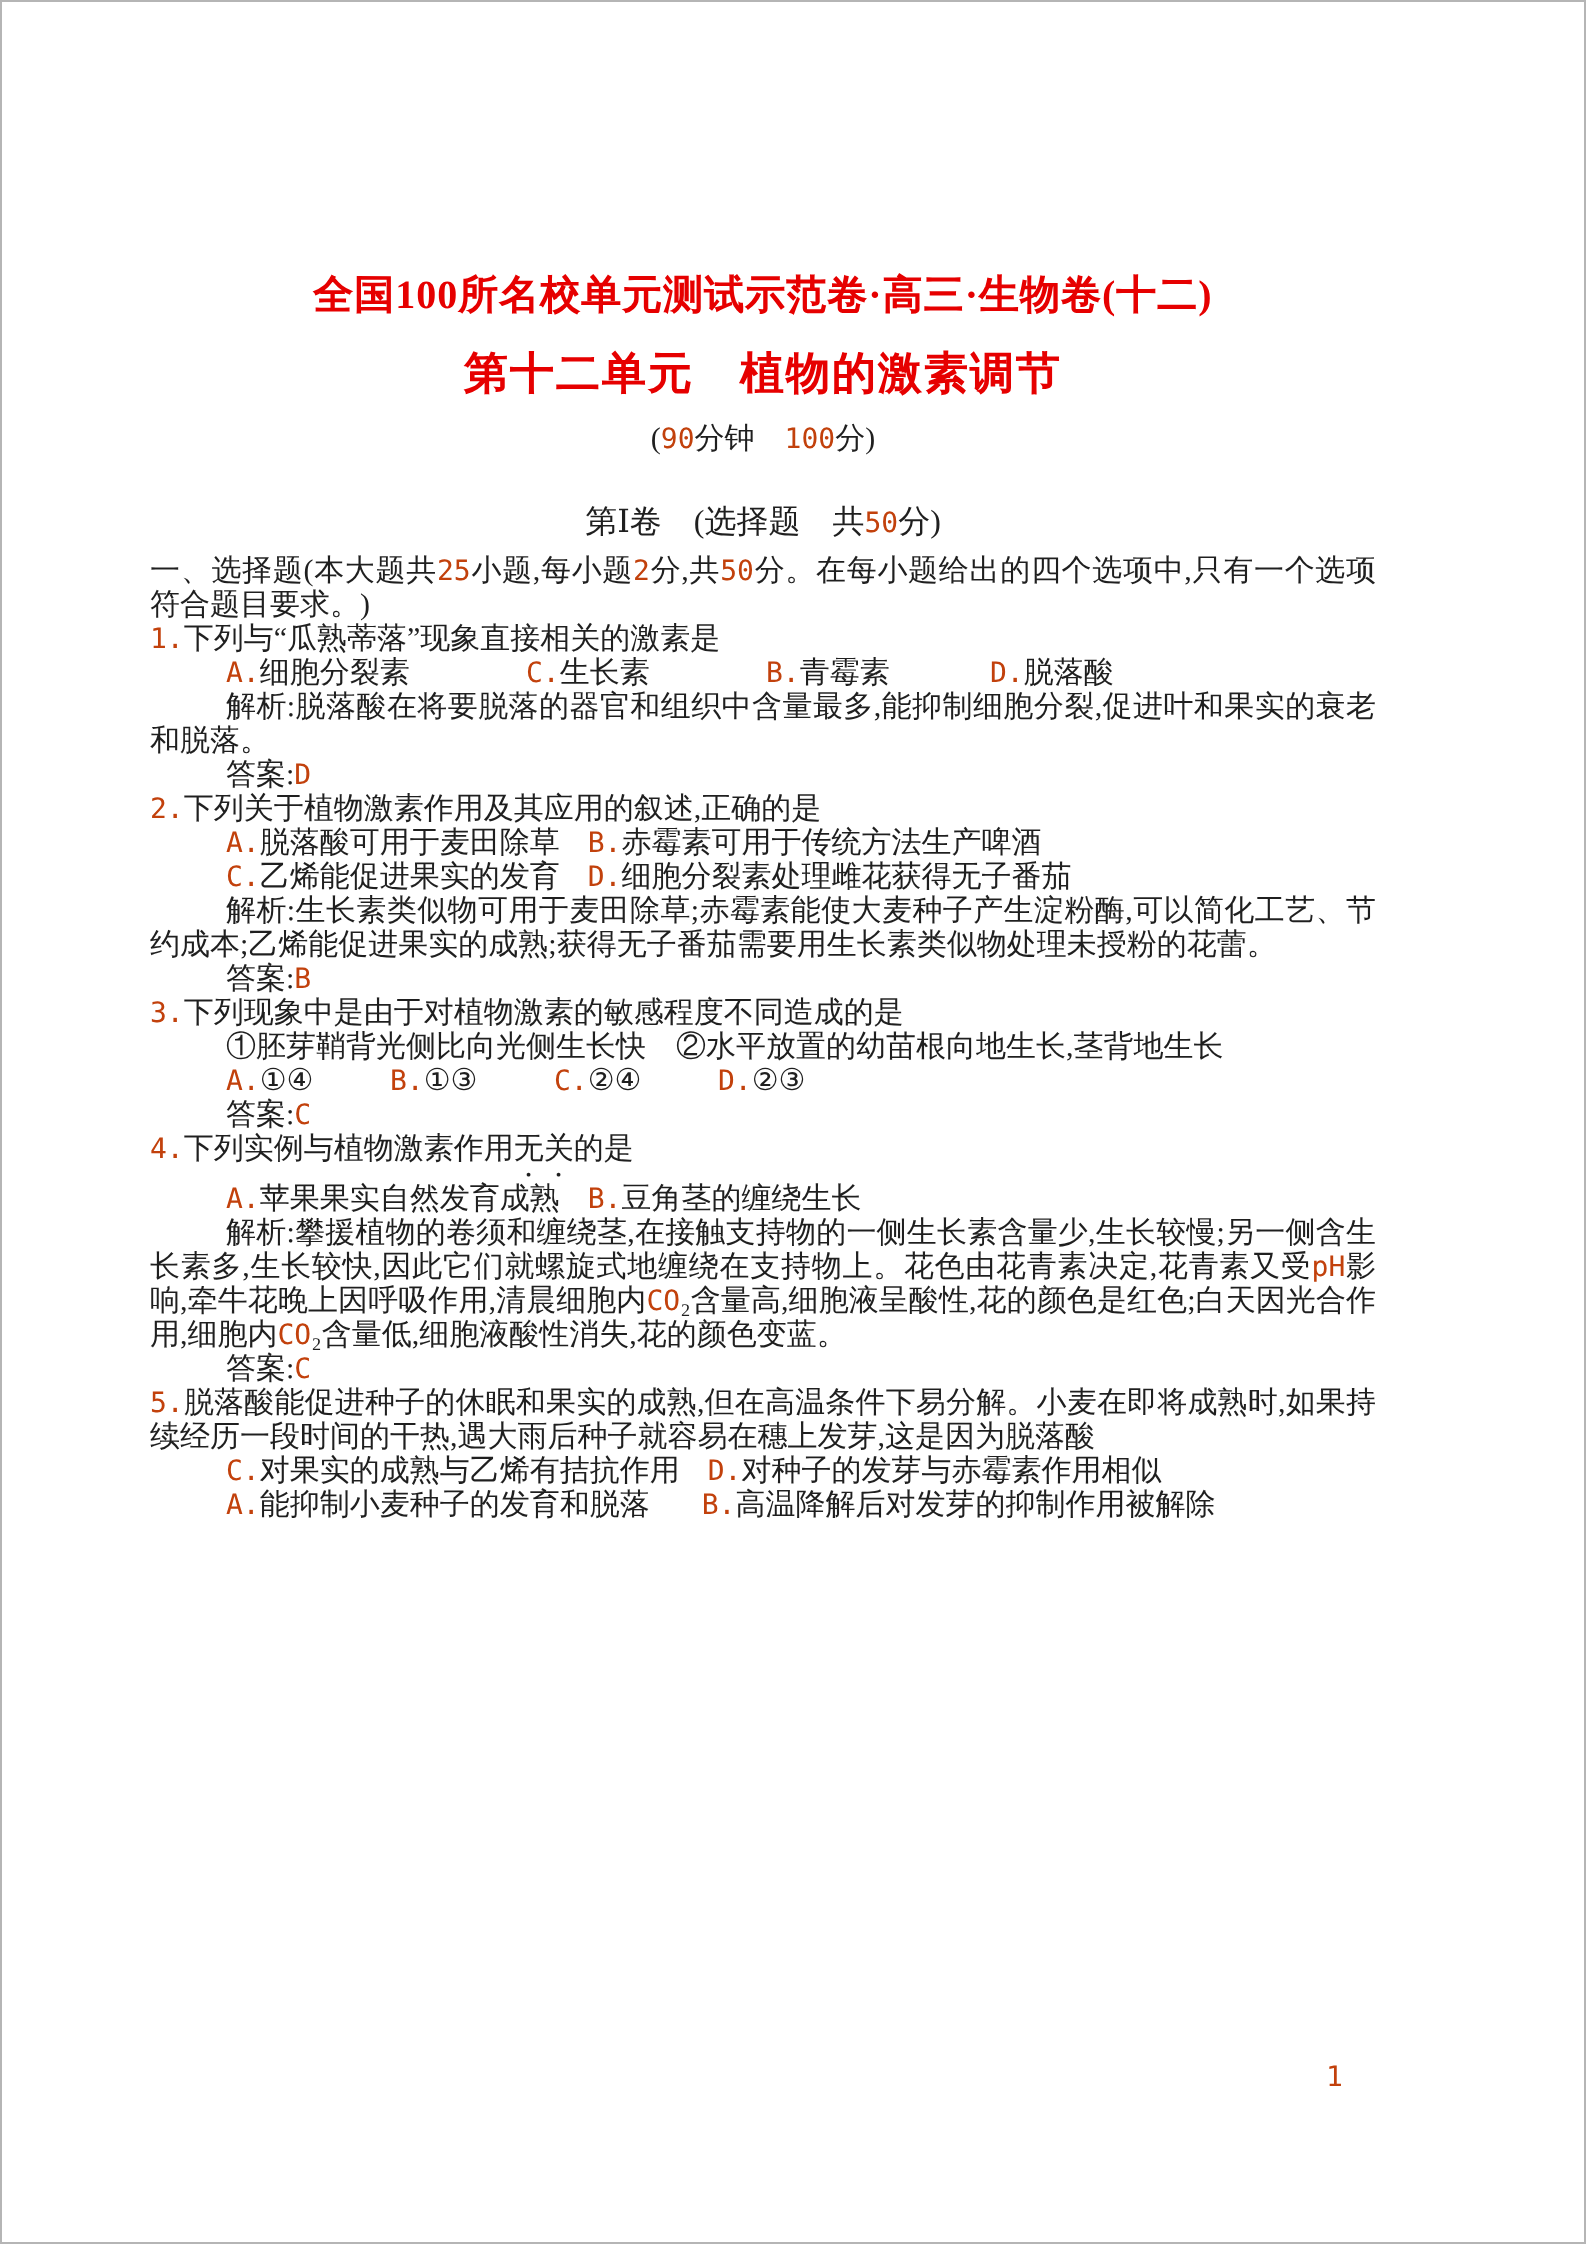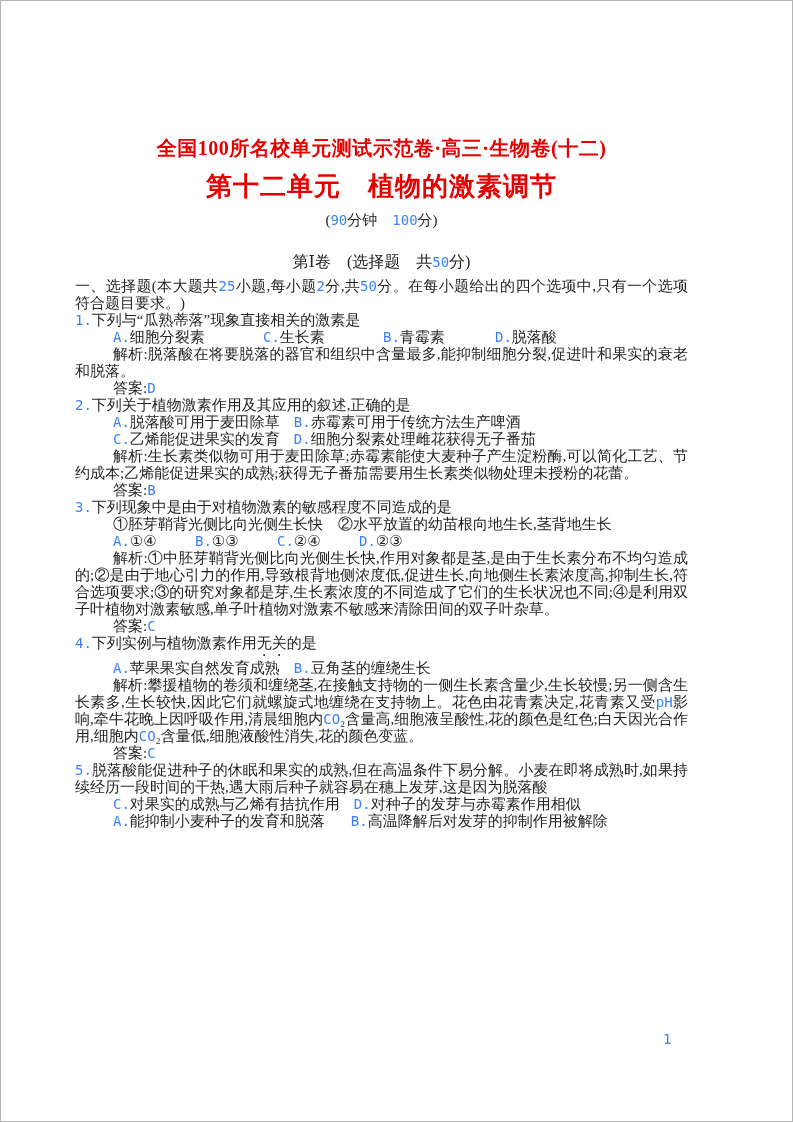--- a/index.html
+++ b/index.html
@@ -14,40 +14,40 @@
     overflow:hidden;
   }
   .content{position:absolute;left:74px;top:96px;width:613px;margin-top:32px;}
   .h1{
     margin:6px 0 0 0;text-align:center;
     color:#e60000;font-weight:bold;font-size:20px;line-height:26px;
     letter-spacing:0.5px;
   }
   .h2{
     margin:13px 0 0 0;text-align:center;
-    color:#e60000;font-weight:bold;font-size:26px;line-height:26px;
+    color:#e60000;font-weight:bold;font-size:22px;line-height:26px;
     letter-spacing:1px;
   }
   .meta{margin-top:9px;text-align:center;font-size:15px;line-height:22px;}
   .sec{margin-top:20px;text-align:center;font-size:16px;line-height:22.4px;}
   .flow{margin-top:5px;}
   .ln{
     font-size:15px;line-height:17px;text-align:justify;
     margin:0;
   }
   .ind{text-indent:38px;}
   .opt-row{padding-left:38px;text-align:left;}
   .opt{display:inline-block;}
   .c1{width:150px;}
   .c2{width:120px;}
   .c3{width:112px;}
   .w4{width:82px;}
   .g1{margin-right:14px;}
   .g2{margin-right:26px;}
-  .lat{color:#3b82f6;font-family:"DejaVu Sans Mono","Liberation Mono",monospace;font-size:14px;}
+  .lat{color:#c2410c;font-family:"DejaVu Sans Mono","Liberation Mono",monospace;font-size:14px;}
   .emph{
     -webkit-text-emphasis:filled dot;text-emphasis:filled dot;
     -webkit-text-emphasis-position:under right;text-emphasis-position:under right;
   }
   .pageno{position:absolute;left:662px;top:1030px;font-size:15px;}
 </style>
 </head>
 <body>
 
 <div class="page">
@@ -82,21 +82,20 @@
         <p class="ln cn ind">解析:生长素类似物可用于麦田除草;赤霉素能使大麦种子产生淀粉酶,可以简化工艺、节约成本;乙烯能促进果实的成熟;获得无子番茄需要用生长素类似物处理未授粉的花蕾。</p>
         <p class="ln cn ind">答案:<span class="lat">B</span></p>
       </div>
 
       <div>
         <p class="ln cn"><span class="lat">3.</span>下列现象中是由于对植物激素的敏感程度不同造成的是</p>
         <p class="ln cn opt-row">①胚芽鞘背光侧比向光侧生长快　②水平放置的幼苗根向地生长,茎背地生长</p>
         <p class="ln cn opt-row">
           <span class="opt w4"><span class="lat">A.</span>①④</span><span class="opt w4"><span class="lat">B.</span>①③</span><span class="opt w4"><span class="lat">C.</span>②④</span><span class="opt"><span class="lat">D.</span>②③</span>
         </p>
-        <p class="ln cn ind">解析:①中胚芽鞘背光侧比向光侧生长快,作用对象都是茎,是由于生长素分布不均匀造成的;②是由于地心引力的作用,导致根背地侧浓度低,促进生长,向地侧生长素浓度高,抑制生长,符合选项要求;③的研究对象都是芽,生长素浓度的不同造成了它们的生长状况也不同;④是利用双子叶植物对激素敏感,单子叶植物对激素不敏感来清除田间的双子叶杂草。</p>
         <p class="ln cn ind">答案:<span class="lat">C</span></p>
       </div>
 
       <div>
         <p class="ln cn"><span><span class="lat">4.</span>下列实例与植物激素作用</span><span class="emph">无关</span><span>的是</span></p>
         <p class="ln cn opt-row">
           <span class="opt g1"><span class="lat">A.</span>苹果果实自然发育成熟</span><span class="opt"><span class="lat">B.</span>豆角茎的缠绕生长</span>
         </p>
         <p class="ln cn ind">解析:攀援植物的卷须和缠绕茎,在接触支持物的一侧生长素含量少,生长较慢;另一侧含生长素多,生长较快,因此它们就螺旋式地缠绕在支持物上。花色由花青素决定,花青素又受<span class="lat">pH</span>影响,牵牛花晚上因呼吸作用,清晨细胞内<span class="lat">CO</span>₂含量高,细胞液呈酸性,花的颜色是红色;白天因光合作用,细胞内<span class="lat">CO</span>₂含量低,细胞液酸性消失,花的颜色变蓝。</p>
         <p class="ln cn ind">答案:<span class="lat">C</span></p>

